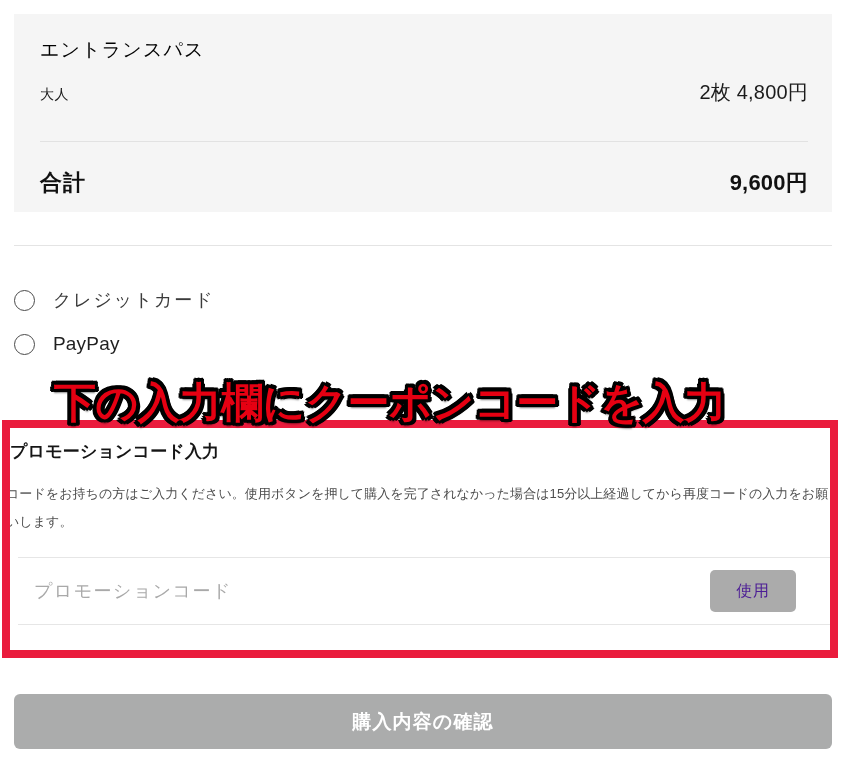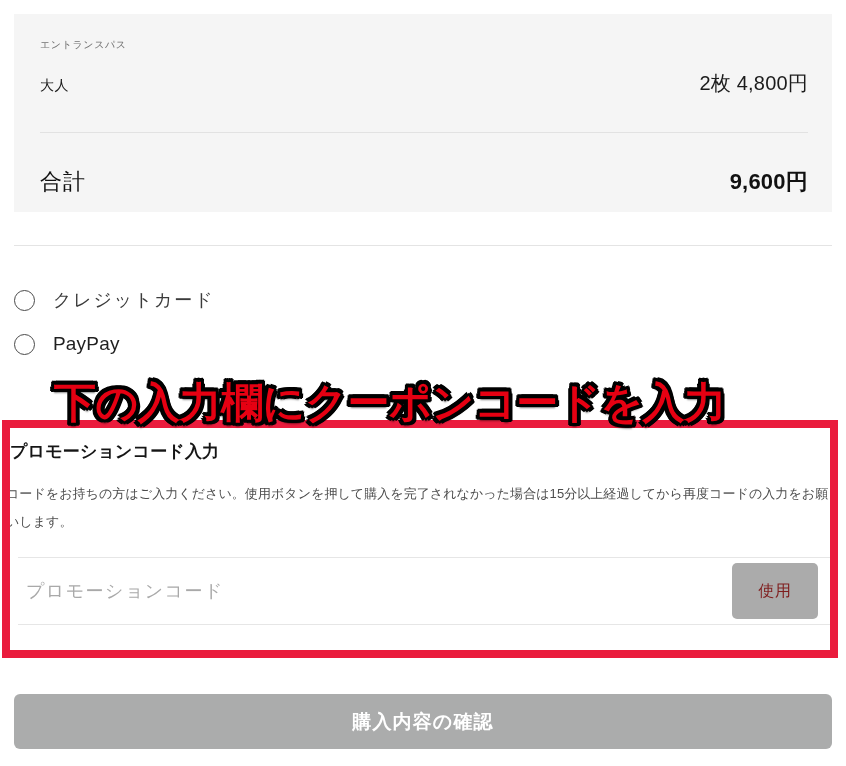--- a/index.html
+++ b/index.html
@@ -23,22 +23,22 @@
     position: absolute;
     left: 14px;
     top: 14px;
     width: 818px;
     height: 198px;
     background: #f5f5f5;
     box-sizing: border-box;
     padding: 26px 22px 0 26px;
   }
   .ticket-category {
-    font-size: 10px;
-    color: #737373;
+    font-size: 19px;
+    color: #000000;
     letter-spacing: 0.06em;
     line-height: 1;
     margin: 0 0 20px 0;
   }
   .ticket-row {
     display: flex;
     align-items: baseline;
     justify-content: space-between;
     padding: 0 2px 0 0;
   }
@@ -61,24 +61,23 @@
   }
   .total-row {
     display: flex;
     align-items: baseline;
     justify-content: space-between;
     margin-top: 26px;
     padding-right: 2px;
   }
   .total-label {
     font-size: 22px;
-    font-weight: 400;
+    font-weight: 700;
     color: #111111;
     letter-spacing: 0.04em;
-    margin-top: 8px;
   }
   .total-value {
     font-size: 22px;
     font-weight: 700;
     color: #111111;
     letter-spacing: 0.01em;
   }
 
   
   .section-rule {
@@ -210,34 +209,34 @@
   }
   .promo-input {
     flex: 1 1 auto;
     border: 0;
     outline: 0;
     background: transparent;
     font-family: "Liberation Sans", "DejaVu Sans", sans-serif;
     font-size: 18px;
     color: #1b1b1b;
     letter-spacing: 0.08em;
-    padding: 0 12px 0 16px;
+    padding: 0 12px 0 24px;
     height: 40px;
   }
   .promo-input::placeholder {
     color: #a9a9a9;
     letter-spacing: 0.08em;
   }
   .apply-button {
     flex: 0 0 auto;
     width: 86px;
-    height: 56px;
-    margin-right: 12px;
+    height: 42px;
+    margin-right: 34px;
     background: #ababab;
-    color: #7f1d1d;
+    color: #4c1d95;
     border: 0;
     border-radius: 5px;
     font-family: "Liberation Sans", "DejaVu Sans", sans-serif;
     font-size: 16px;
     letter-spacing: 0.05em;
     cursor: pointer;
   }
   .promo-divider-bottom {
     position: absolute;
     left: 8px;

